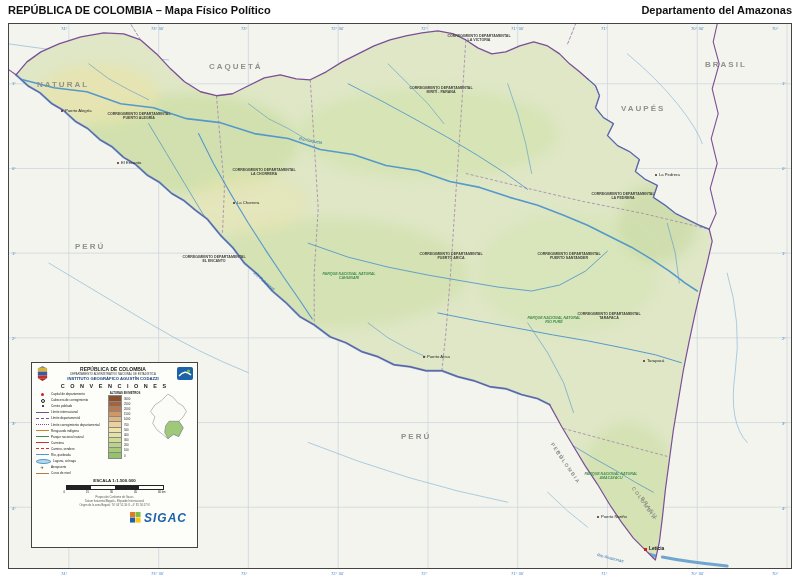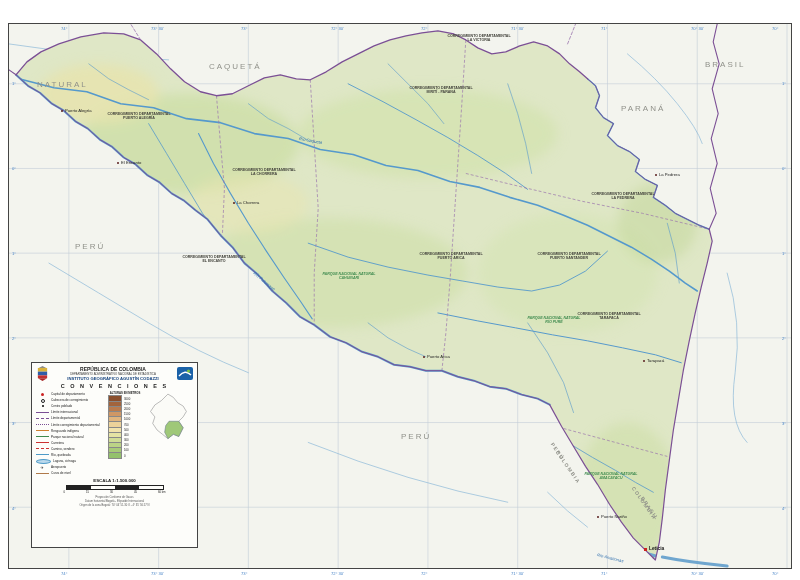--- a/index.html
+++ b/index.html
@@ -6,21 +6,21 @@
   .page{position:relative;width:800px;height:580px;background:#fff;outline:1px solid #aaa;overflow:hidden;font-family:"Liberation Sans",sans-serif}
   
   .hdr{position:absolute;top:0;left:0;right:0;height:22px;background:#fff}
   .hdr .tl{position:absolute;left:8px;top:4px;font-size:11px;font-weight:bold;color:#111}
   .hdr .tr{position:absolute;right:8px;top:4px;font-size:11px;font-weight:bold;color:#111}
   
   .map-frame{position:absolute;left:8px;top:23px;width:784px;height:546px;box-sizing:border-box;border:1px solid #444;background:#f3f4ee}
   .map-frame svg.base{position:absolute;left:0;top:0;width:100%;height:100%}
   .map-labels{position:absolute;left:0;top:0;right:0;bottom:0;pointer-events:none}
   .m-label{position:absolute;white-space:pre-line;line-height:1.25;color:#333}
-  .m-label.country{font-size:8px;font-weight:normal;color:#90918a;letter-spacing:2px}
+  .m-label.country{font-size:8px;font-weight:bold;color:#90918a;letter-spacing:2px}
   .m-label.tail{font-size:5px;font-weight:bold;color:#8f9089;letter-spacing:1.5px;transform-origin:left center}
   .m-label.corr{font-size:3.6px;font-weight:bold;color:#45453e;text-align:center;width:66px;transform:translate(-50%,-50%)}
   .m-label.park{font-size:3.6px;font-weight:bold;font-style:italic;color:#3f8b4f;text-align:center;width:56px;transform:translate(-50%,-50%)}
   .m-label.river{font-size:4.2px;font-style:italic;color:#2f6fae;transform-origin:left center}
   .m-label.town{font-size:4.2px;color:#222}
   .m-label.town::before{content:'';position:absolute;left:-4px;top:1.5px;width:2px;height:2px;background:#5a1f1f;border-radius:50%}
   .m-label.capital{font-size:4.8px;font-weight:bold;color:#111}
   .m-label.capital::before{content:'';position:absolute;left:-5px;top:1.5px;width:3px;height:3px;background:#cc2222}
   .m-label.grid{font-size:4.2px;color:#4a86c8}
   
@@ -65,20 +65,24 @@
   .lg-notes{margin-top:2px;text-align:center}
   .lg-note{font-size:2.7px;color:#555;line-height:1.45}
   .lg-sigac{display:flex;justify-content:flex-end;align-items:center;gap:3px;margin-top:3px;padding-right:6px}
   .sigac-text{font-size:12px;font-weight:bold;font-style:italic;color:#1b62a8;letter-spacing:1px}
 </style>
 </head>
 <body>
 
 <div class="page">
 
+  <div class="hdr">
+    <div class="tl">REPÚBLICA DE COLOMBIA – Mapa Físico Político</div>
+    <div class="tr">Departamento del Amazonas</div>
+  </div>
 
   <div class="map-frame">
     <svg class="base" viewBox="0 0 784 546" preserveAspectRatio="none">
       <defs>
         <clipPath id="dept">
           <polygon points="7,51 18,38 32,28 50,20 72,13 95,9 115,10 132,16 148,30 162,45 176,58 192,68 208,72 224,70 240,62 256,54 272,51 288,55 302,56 318,48 334,38 350,30 366,22 382,16 398,12 414,9 430,7 446,10 458,16 470,24 484,30 498,28 512,22 526,18 540,22 552,30 562,40 572,48 580,55 588,62 592,72 588,84 596,94 606,100 600,112 610,122 622,128 632,136 628,148 638,156 650,162 646,174 658,182 668,190 680,196 692,202 702,206 705,218 700,240 694,264 688,290 682,318 676,348 671,378 666,408 662,438 658,468 655,496 652,520 648,538 646,536 638,528 626,516 614,500 602,482 590,462 578,444 566,424 554,404 542,382 530,376 514,372 498,366 482,364 466,358 450,354 434,348 418,348 402,344 386,342 370,334 354,329 338,320 322,314 306,302 292,294 278,280 264,268 250,252 236,240 224,224 212,212 199,196 187,187 175,177 163,170 151,159 139,152 127,141 115,134 103,123 91,116 79,105 67,98 55,87 43,80 31,69 19,62"></polygon>
         </clipPath>
         <filter id="soft">
             <feGaussianBlur stdDeviation="6"></feGaussianBlur>
           </filter>
@@ -168,21 +172,21 @@
         <path stroke="#9a74ad" stroke-width="0.8" stroke-dasharray="3 2" d="M560,20 L568,0"></path>
       </g>
     </svg>
 
     <div class="map-labels">
 
         <div class="m-label country" style="left: 28px; top: 56px;"><span>NATURAL</span></div>
 
         <div class="m-label country" style="left: 200px; top: 38px;"><span>CAQUETÁ</span></div>
 
-        <div class="m-label country" style="left: 612px; top: 80px;"><span>PARANÁ</span></div>
+        <div class="m-label country" style="left: 612px; top: 80px;"><span>VAUPÉS</span></div>
 
         <div class="m-label country" style="left: 696px; top: 36px;"><span>BRASIL</span></div>
 
         <div class="m-label country" style="left: 66px; top: 218px;"><span>PERÚ</span></div>
 
         <div class="m-label country" style="left: 392px; top: 408px;"><span>PERÚ</span></div>
 
         <div class="m-label tail" style="left: 543px; top: 416px; transform: rotate(55deg);"><span>PERÚ</span></div>
 
         <div class="m-label tail" style="left: 548px; top: 424px; transform: rotate(55deg);"><span>COLOMBIA</span></div>
@@ -499,15 +503,24 @@
           </div>
       </div>
 
       <div class="lg-notes">
 
       <div class="lg-note">Proyección Conforme de Gauss</div>
           <div class="lg-note">Datum horizontal Bogotá - Elipsoide Internacional</div>
           <div class="lg-note">Origen de la zona Bogotá: 74° 04' 51.30 O - 4° 35' 56.57 N</div>
         </div>
 
+      <div class="lg-sigac">
+        <svg viewBox="0 0 12 12" width="11" height="11">
+          <rect x="0" y="0" width="5.5" height="5.5" fill="#e87722"></rect>
+          <rect x="6" y="0" width="5.5" height="5.5" fill="#79c143"></rect>
+          <rect x="0" y="6" width="5.5" height="5.5" fill="#1b62a8"></rect>
+          <rect x="6" y="6" width="5.5" height="5.5" fill="#ffc20e"></rect>
+        </svg>
+        <span class="sigac-text">SIGAC</span>
+      </div>
     </div>
   </div>
 </div>
 
 </body></html>

